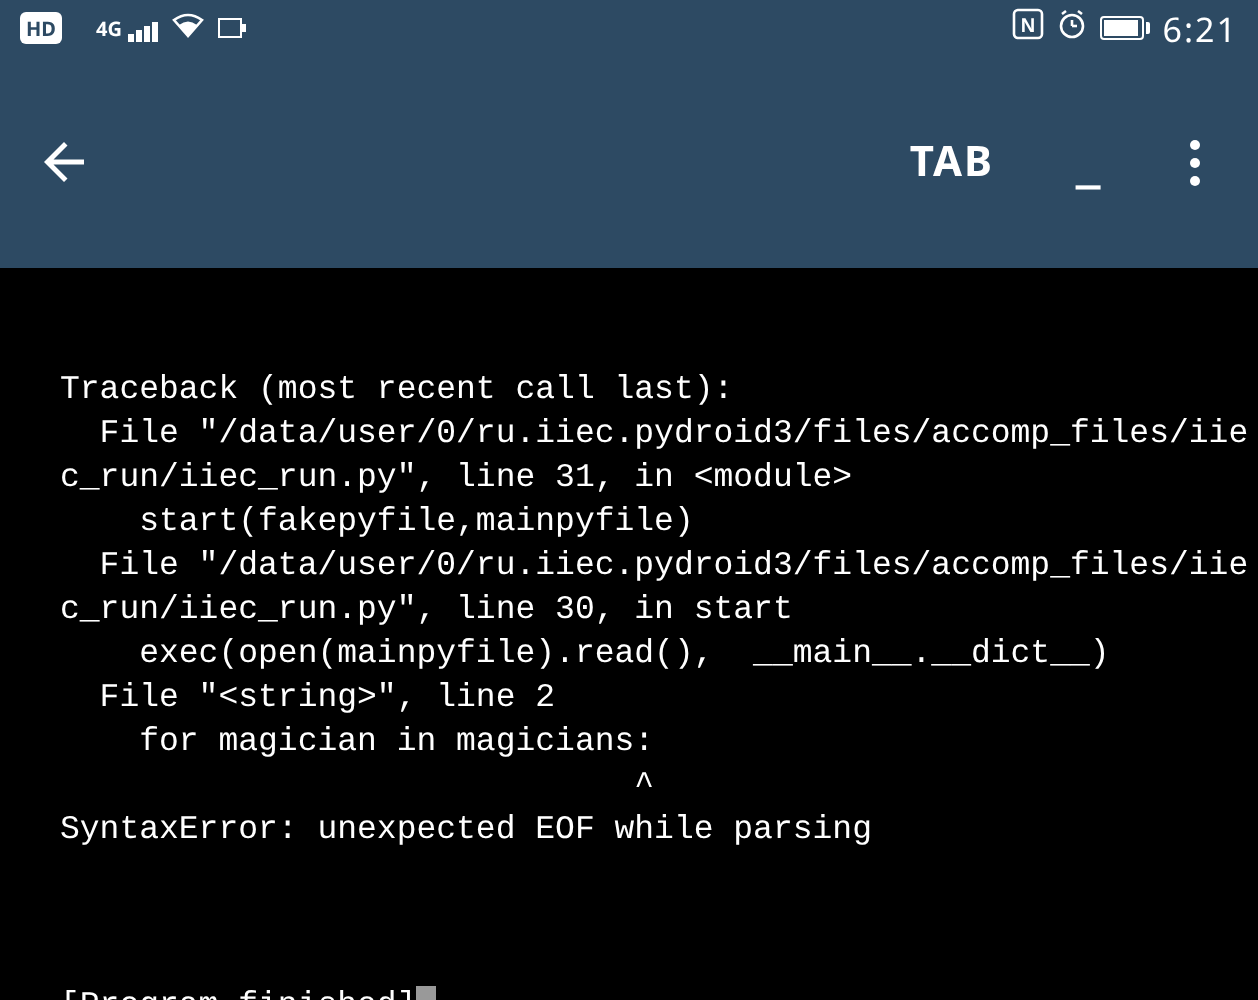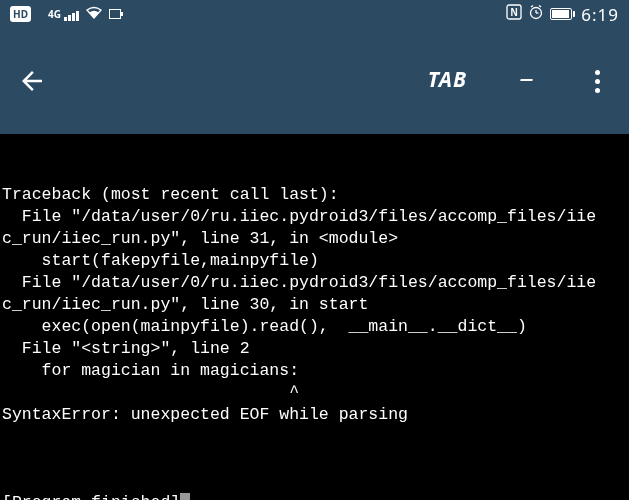--- a/index.html
+++ b/index.html
@@ -52,21 +52,21 @@
     align-items: center;
     padding: 0 8px;
     color: #fff;
   }
   .back-btn {
     width: 48px; height: 48px;
     display: flex; align-items: center; justify-content: center;
     cursor: pointer;
   }
   .app-bar-spacer { flex: 1; }
-  .app-bar-right { display: flex; gap: 20px; font-style: italic; }
+  .app-bar-right { display: flex; align-items: center; gap: 5px; }
   .tab-btn {
     font-size: 21px;
     font-weight: bold;
     letter-spacing: 1px;
     padding: 8px 18px;
     cursor: pointer;
     color: #fff;
   }
   .underscore-btn {
     font-size: 30px;
@@ -89,21 +89,21 @@
     background: #000;
     color: #fff;
     font-family: "Courier New", monospace;
     font-size: 16.5px;
     line-height: 22px;
     padding: 6px 2px;
     white-space: pre;
     overflow: hidden;
     width: 629px;
   }
-  .term-line { white-space: pre; }
+  .term-line { white-space: pre; margin-left: 28px; }
   .cursor {
     display: inline-block;
     width: 10px;
     height: 18px;
     background: #999;
     vertical-align: text-bottom;
     margin-bottom: 1px;
   }
 </style>
 </head>
@@ -149,21 +149,21 @@
           <line x1="3" y1="3" x2="5" y2="1.5" stroke="#fff" stroke-width="1.3"></line>
           <line x1="13" y1="3" x2="11" y2="1.5" stroke="#fff" stroke-width="1.3"></line>
         </svg>
     </span>
     <span class="battery-icon">
       <span class="batt-body">
           <span class="batt-fill"></span>
         </span>
         <span class="batt-tip"></span>
     </span>
-    <span class="clock-text">6:19</span>
+    <span class="clock-text">6:21</span>
   </div>
 </div>
 
 <div class="app-bar">
   <div class="back-btn">
     <svg width="30" height="30" viewBox="0 0 24 24">
         <path d="M20 11H7.8l5.6-5.6L12 4l-8 8 8 8 1.4-1.4L7.8 13H20z" fill="#fff"></path>
       </svg>
   </div>
   <div class="app-bar-spacer"></div>

